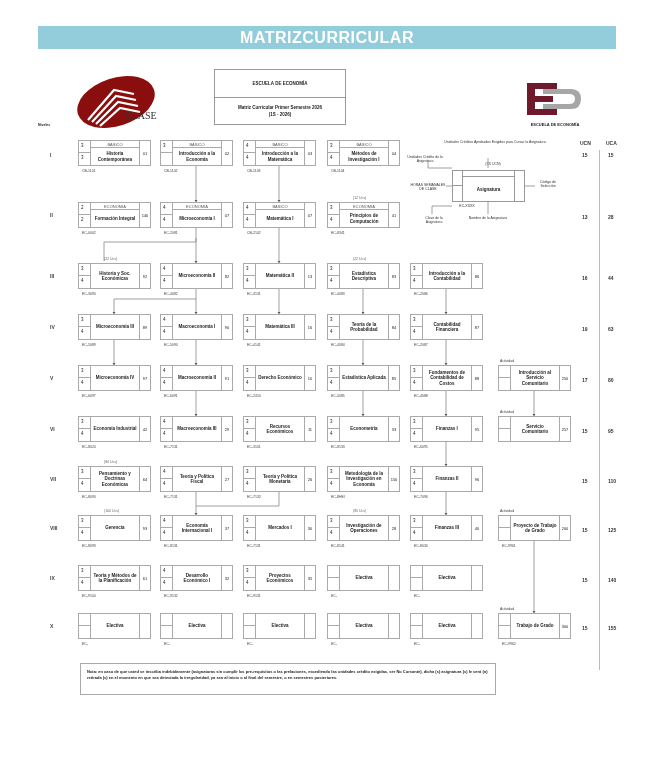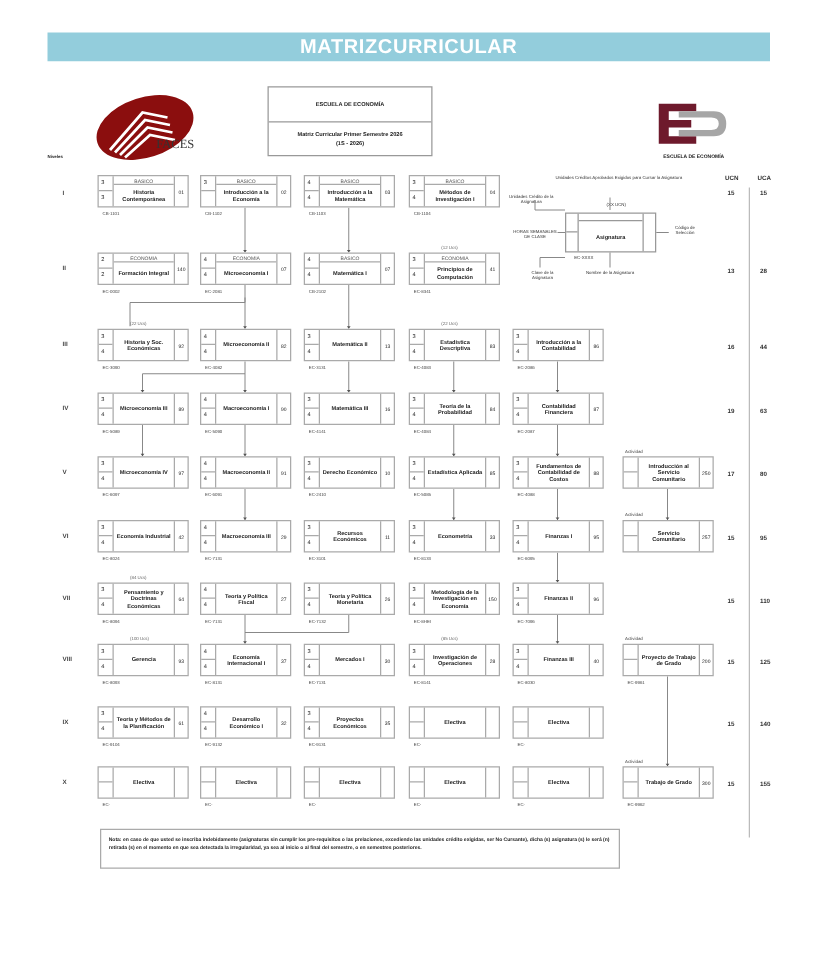--- a/index.html
+++ b/index.html
@@ -44,21 +44,21 @@
 
 <svg class="faces-logo" viewBox="0 0 86 60">
   <ellipse cx="42" cy="30" rx="40" ry="24" fill="#8b0e0e" transform="rotate(-18 42 30)"></ellipse>
   <g stroke="#fff" stroke-width="2.2" fill="none">
     <path d="M14 48 L40 18 L60 22"></path>
     <path d="M18 50 L42 24 L62 28"></path>
     <path d="M22 52 L44 30 L64 34"></path>
     <path d="M26 54 L46 36 L66 40"></path>
   </g>
 </svg>
-<div class="faces-text">FACES</div>
+<div class="faces-text">CLASE</div>
 
 <div class="title-box">
   <div class="t1">ESCUELA DE ECONOMÍA</div>
   <div class="t2">
     <div>Matriz Curricular Primer Semestre 2026</div>
     <div>(1S - 2026)</div>
   </div>
 </div>
 
 <svg class="ee-logo" viewBox="0 0 60 40">

